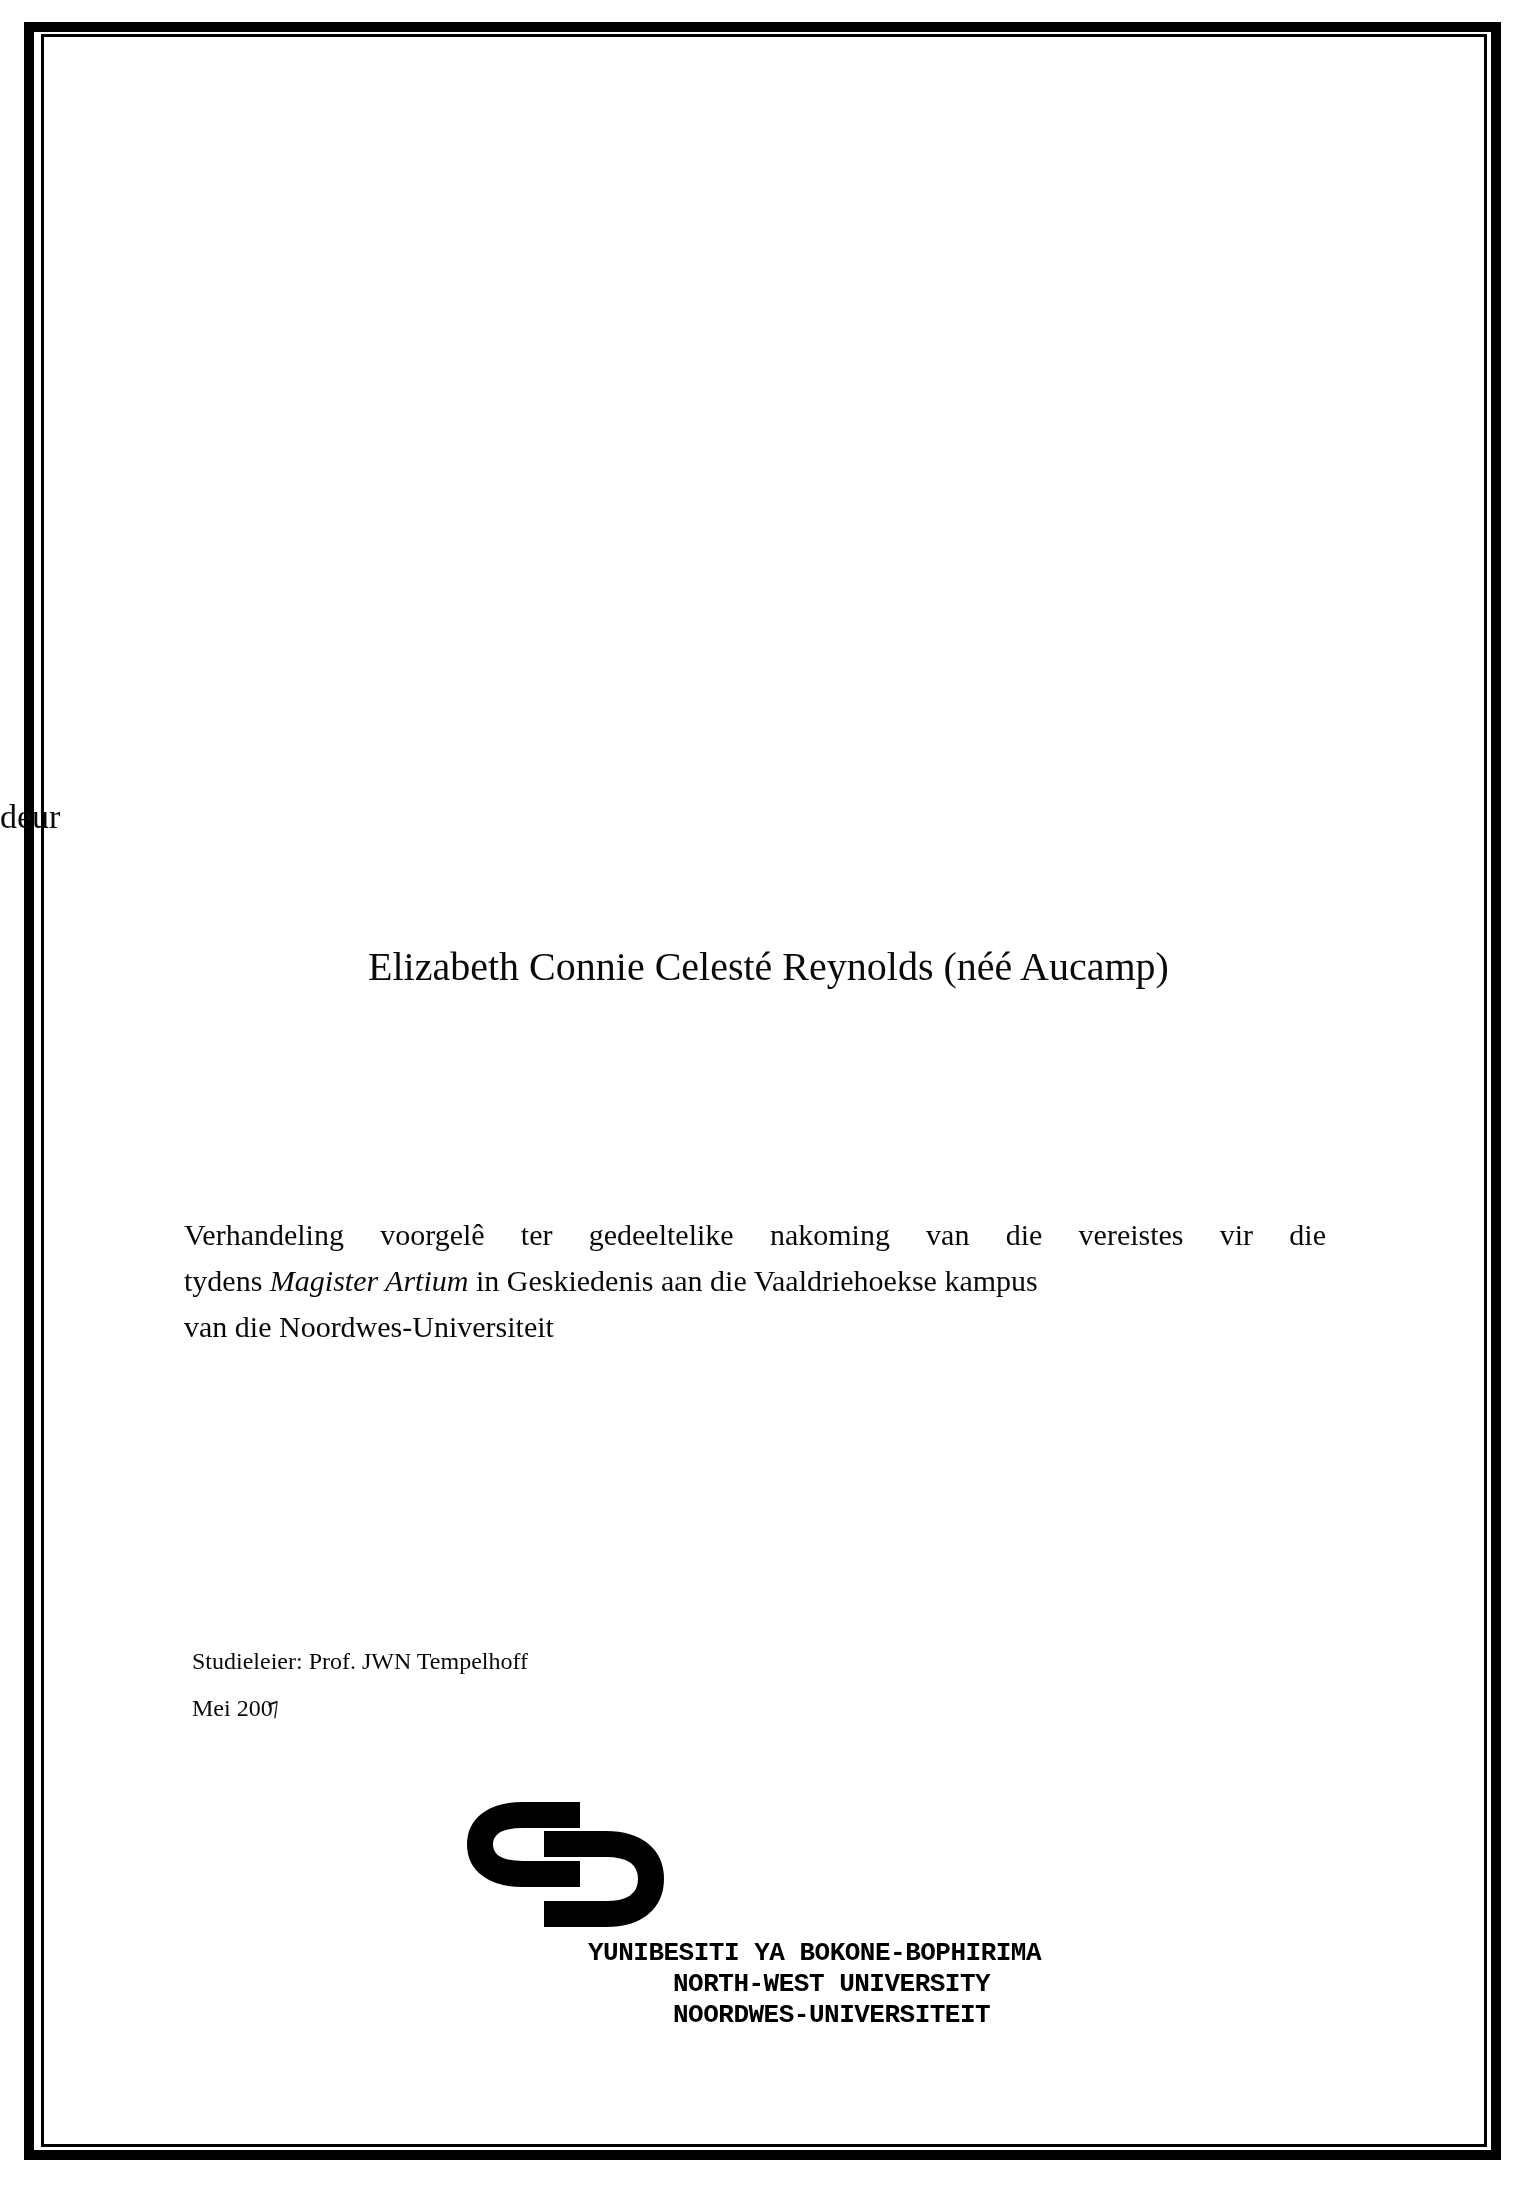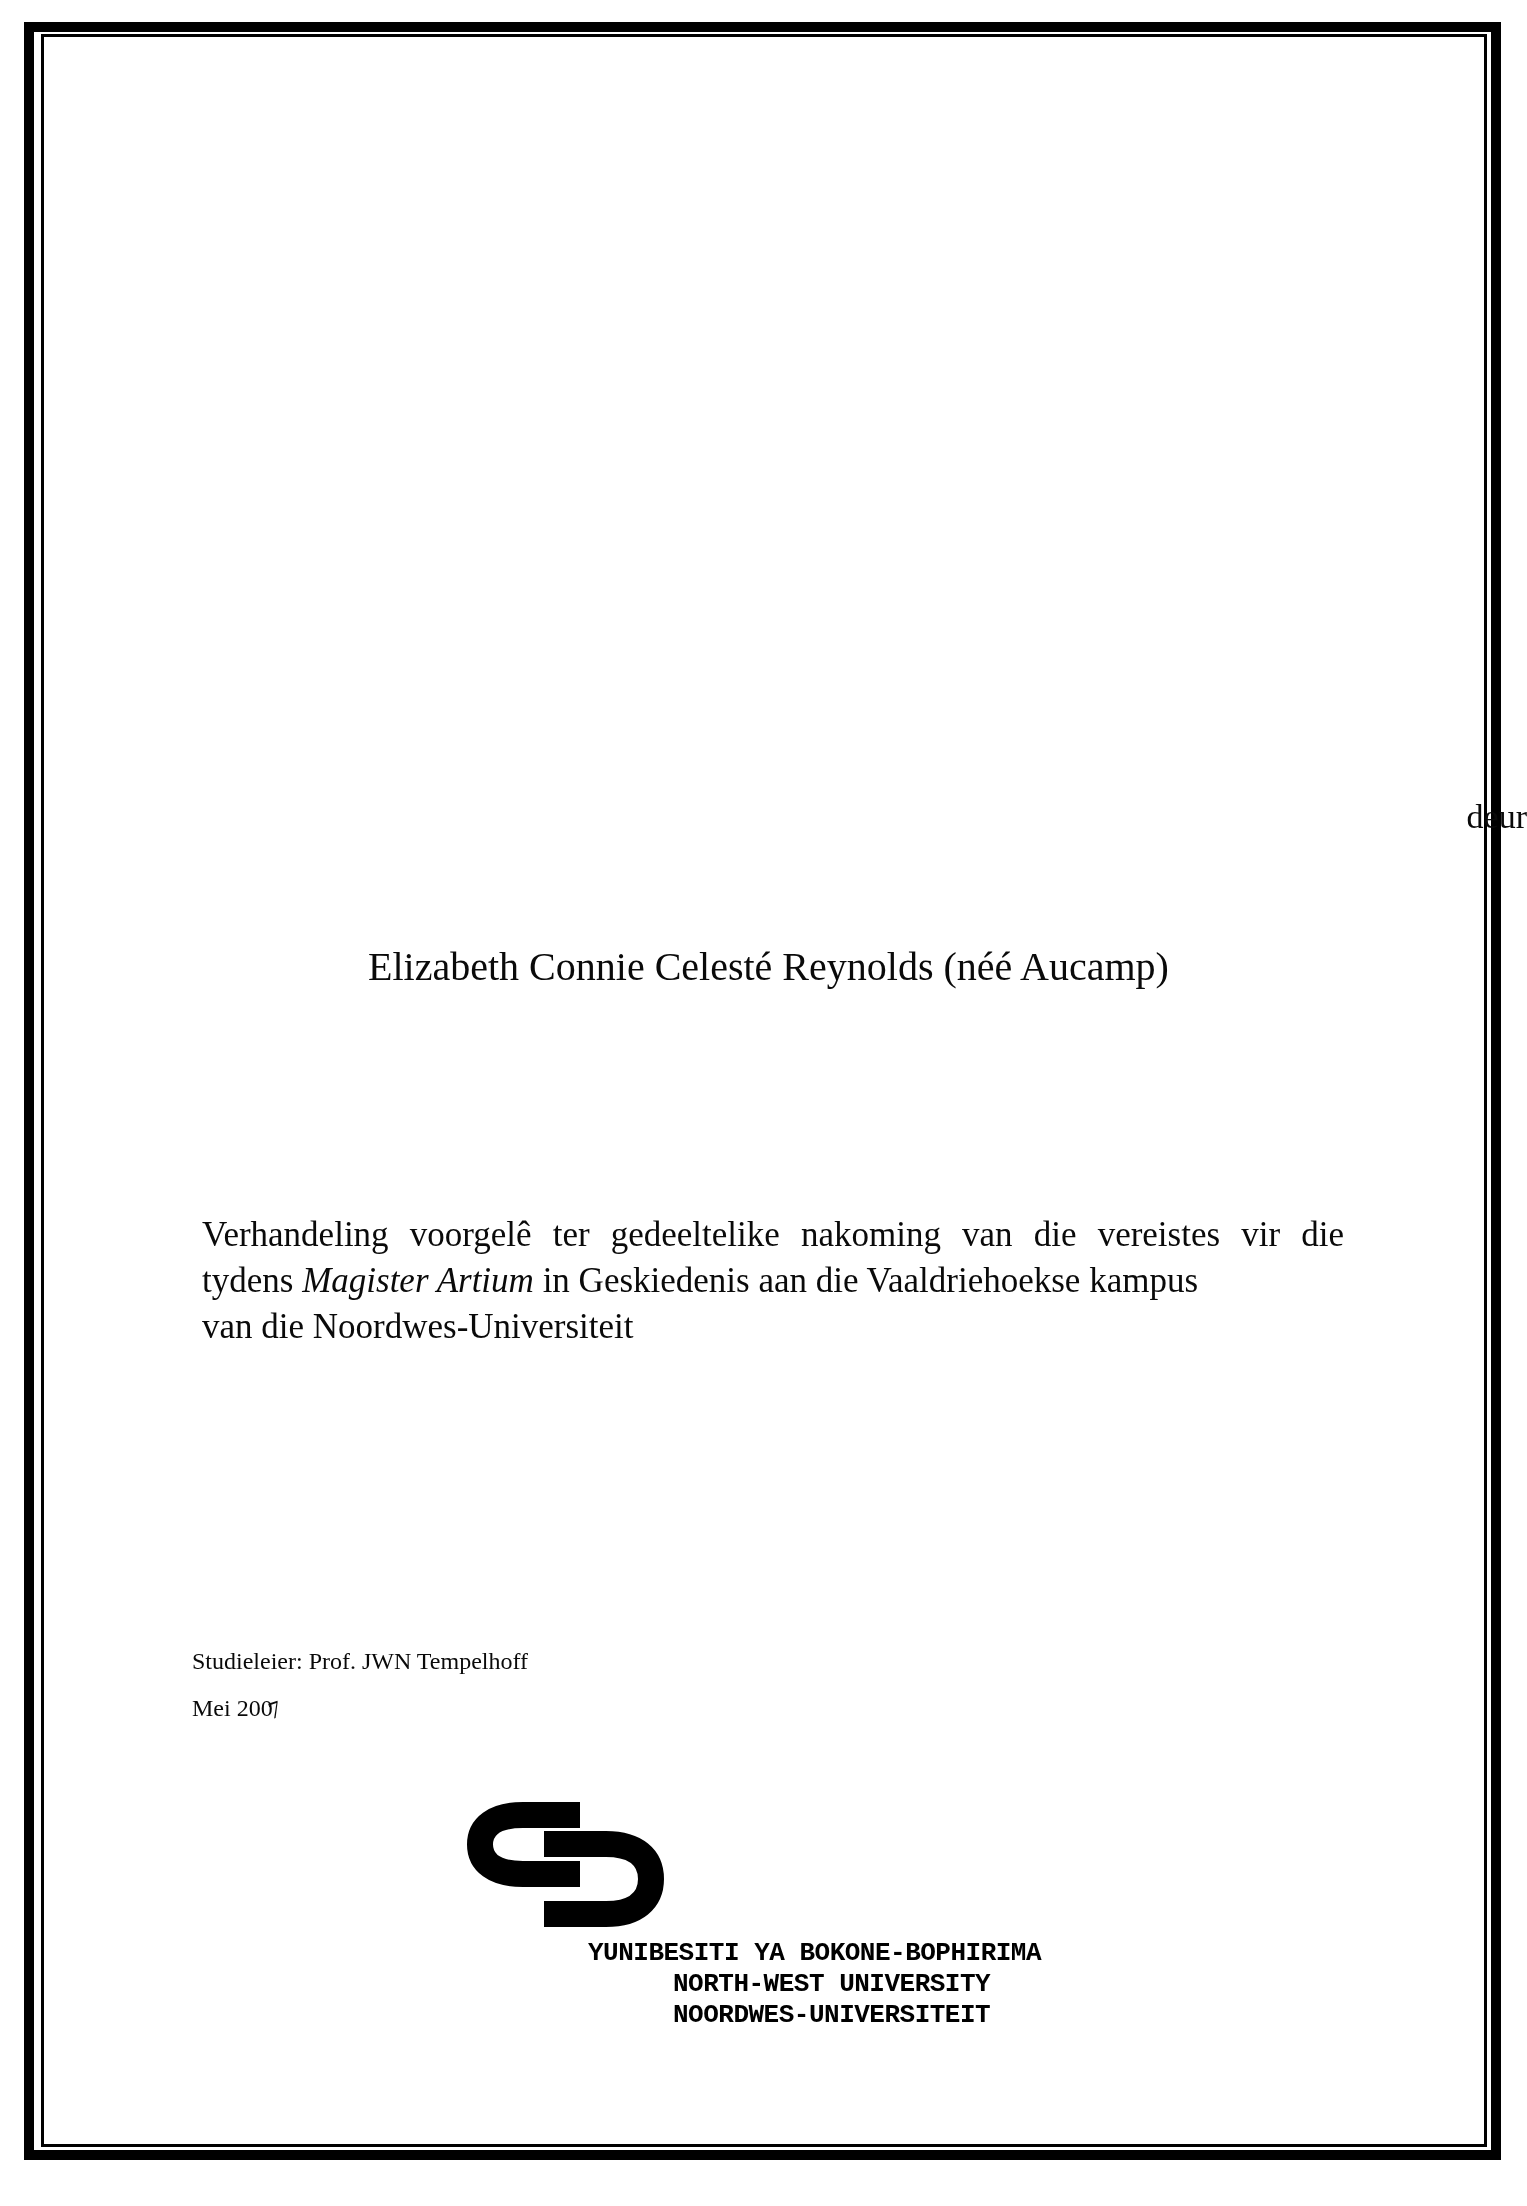--- a/index.html
+++ b/index.html
@@ -31,37 +31,37 @@
     position: absolute;
     left: 95px; right: 95px; top: 372px;
     text-align: center;
     font-size: 41px;
     line-height: 85px;
     letter-spacing: 0.2px;
   }
   .byline {
     position: absolute;
     left: 0; right: 0; top: 797px;
-    text-align: right;
+    text-align: left;
     font-size: 34px;
     line-height: 40px;
   }
   .author {
     position: absolute;
     left: 0; right: 0; top: 943px;
     text-align: center;
     font-size: 40px;
     line-height: 48px;
     padding-left: 10px;
   }
   .submission {
     position: absolute;
-    left: 202px; top: 1212px;
+    left: 184px; top: 1212px;
     width: 1142px;
-    font-size: 35px;
+    font-size: 30px;
     line-height: 46px;
   }
   .submission .justified {
     text-align: justify;
     text-align-last: justify;
   }
   .it { font-style: italic; }
   .supervisor-block {
     position: absolute;
     left: 192px; top: 1638px;

